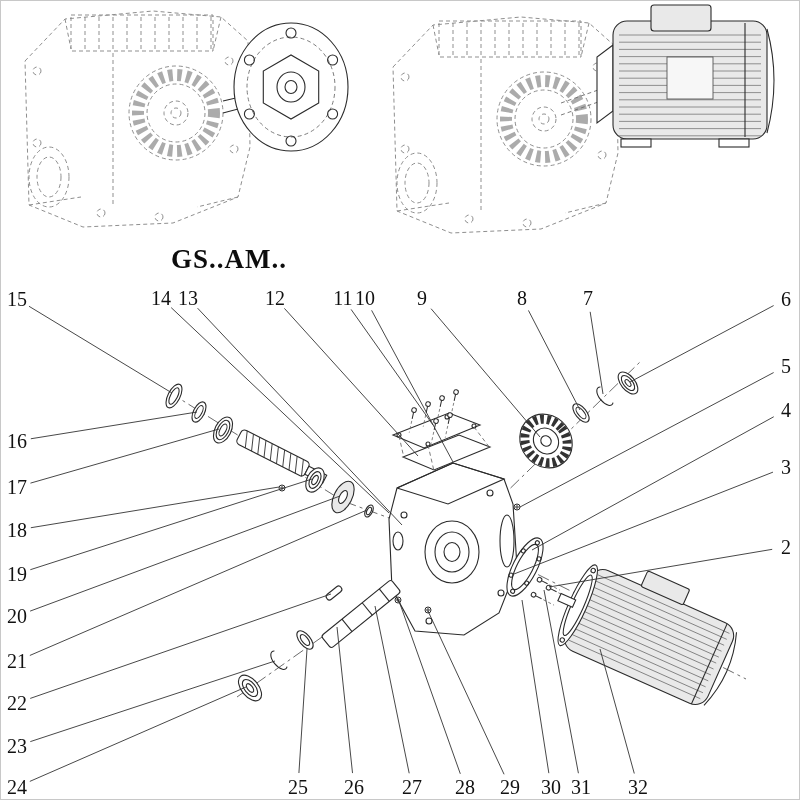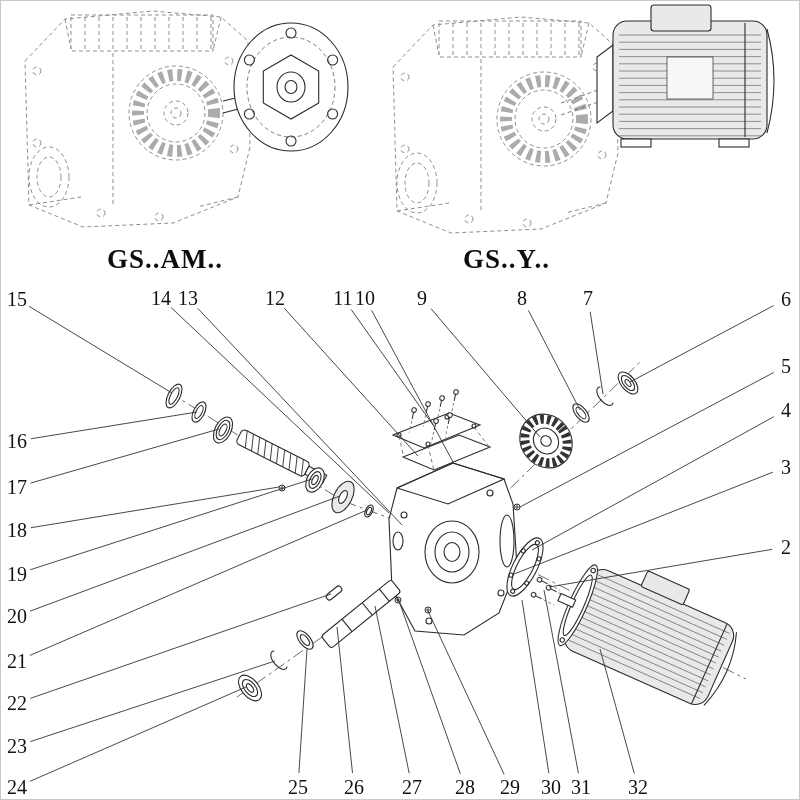--- a/index.html
+++ b/index.html
@@ -3,21 +3,21 @@
 <meta charset="utf-8">
 <style>
   html,body { margin:0; padding:0; background:#ffffff; }
   .canvas {
     position:relative; width:800px; height:800px; background:#fff;
     border:1px solid #c8c8c8; box-sizing:border-box; overflow:hidden;
     font-family:"Liberation Serif", serif;
   }
   #art { position:absolute; left:0; top:0; }
   .caption {
-    position:absolute; width:180px; text-align:left;
+    position:absolute; width:180px; text-align:right;
     font-weight:bold; font-size:27px; letter-spacing:1px; color:#0d0d0d;
     font-family:"Liberation Serif", serif;
   }
   
   .sl  { fill:none;  stroke:#2b2b2b; stroke-width:1.1; }
   .slf { fill:#ffffff; stroke:#2b2b2b; stroke-width:1.1; }
   .slg { fill:#e9e9e9; stroke:#2b2b2b; stroke-width:1.1; }
   .dsh { fill:none; stroke:#6d6d6d; stroke-width:0.9; stroke-dasharray:4 3; }
   .axis{ fill:none; stroke:#5a5a5a; stroke-width:0.9; stroke-dasharray:12 4 3 4; }
   .leader { stroke:#333; stroke-width:0.9; }
@@ -360,15 +360,14 @@
         <line x1="547.8545229510287" y1="772.1653721324953" x2="521" y2="599" class="leader"></line>
         <text x="550" y="786" text-anchor="middle" dominant-baseline="central" class="callout-num">30</text>
         <line x1="577.4157435878683" y1="772.2405807245962" x2="543" y2="589" class="leader"></line>
         <text x="580" y="786" text-anchor="middle" dominant-baseline="central" class="callout-num">31</text>
         <line x1="633.2832628417556" y1="772.5023755832175" x2="599" y2="648" class="leader"></line>
         <text x="637" y="786" text-anchor="middle" dominant-baseline="central" class="callout-num">32</text>
       </g>
   </svg>
 
   <div class="caption" style="left:106px; top:243px;">GS..AM..</div>
-  <div class="caption" style="left:462px; top:243px;">GS..Y..</div>
 
 </div>
 
 </body></html>

